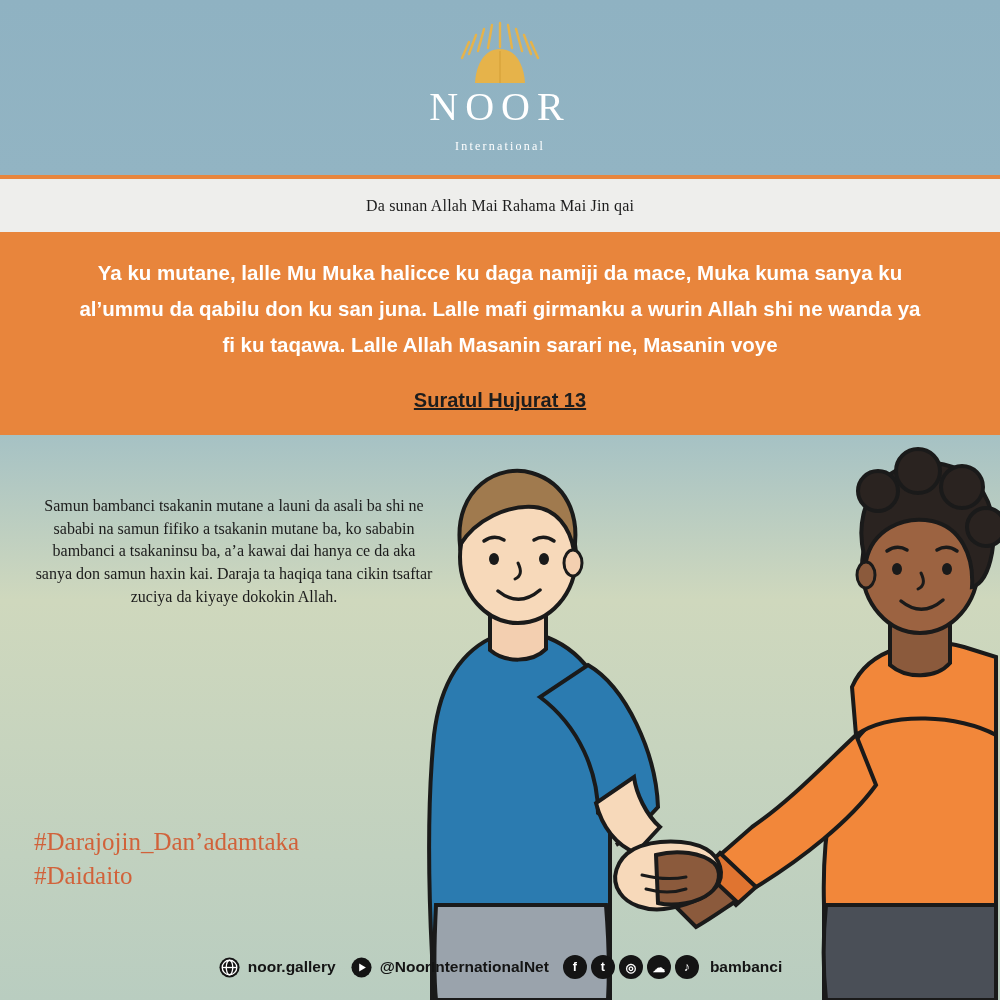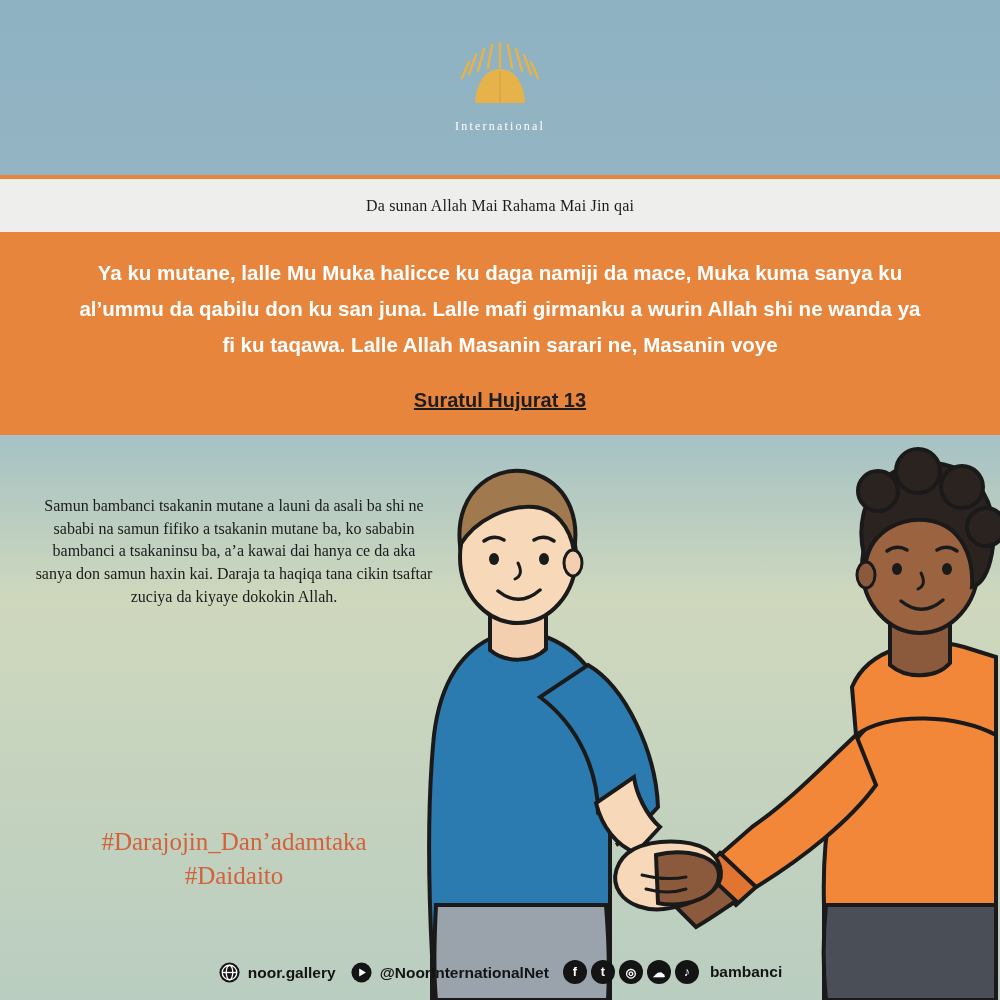--- a/index.html
+++ b/index.html
@@ -64,30 +64,30 @@
     position: absolute; top: 435px; left: 0; width: 1000px; height: 565px;
   }
   .body-text {
     position: absolute; top: 60px; left: 34px; width: 400px;
     font-family: "Liberation Serif", serif;
     font-size: 16px; line-height: 1.42; color: #1b1b1b; text-align: center;
   }
   .hashtags {
     position: absolute; top: 390px; left: 34px; width: 400px;
     font-family: "Liberation Serif", serif;
-    font-size: 25px; line-height: 1.35; color: #d1623a; text-align: center;
+    font-size: 25px; line-height: 1.35; color: #d1623a; 
   }
 
   
   .illus { position: absolute; top: 0; left: 420px; width: 580px; height: 565px; }
 
   
   .footer {
     position: absolute; bottom: 16px; left: 0; width: 1000px; height: 34px;
-    display: flex; align-items: flex-end; justify-content: center; gap: 0px;
+    display: flex; align-items: center; justify-content: center; gap: 0px;
   }
   .f-item { display: flex; align-items: center; gap: 7px; }
   .f-label { font-size: 15.5px; font-weight: bold; color: #141414; }
   .circ {
     width: 23px; height: 23px; border-radius: 50%;
     background: #141414; color: #fff;
     display: flex; align-items: center; justify-content: center;
     font-size: 12px; font-weight: bold;
   }
   .socials { display: flex; align-items: center; gap: 4px; margin-left: 14px; }
@@ -109,20 +109,21 @@
         <line x1="22" y1="14" x2="15" y2="33"></line>
         <line x1="15" y1="21" x2="8" y2="37"></line>
         <line x1="54" y1="4" x2="58" y2="27"></line>
         <line x1="62" y1="8" x2="68" y2="30"></line>
         <line x1="70" y1="14" x2="77" y2="33"></line>
         <line x1="77" y1="21" x2="84" y2="37"></line>
       </g>
       <path d="M46 28 C 30 28, 22 44, 21 62 L 71 62 C 70 44, 62 28, 46 28 Z" fill="#e6b34a"></path>
       <path d="M46 30 L46 62" stroke="#d9a43c" stroke-width="1.5"></path>
     </svg>
+    <div class="brand">NOOR</div>
     <div class="brand-sub">International</div>
   </div>
 
   <div class="bism-band">
     <div class="bism-text">Da sunan Allah Mai Rahama Mai Jin qai</div>
   </div>
 
   <div class="ayah-band">
     <div class="ayah-text">Ya ku mutane, lalle Mu Muka halicce ku daga namiji da mace, Muka kuma sanya ku al’ummu da qabilu don ku san juna. Lalle mafi girmanku a wurin Allah shi ne wanda ya fi ku taqawa. Lalle Allah Masanin sarari ne, Masanin voye</div>
     <div class="ayah-ref">Suratul Hujurat 13</div>

